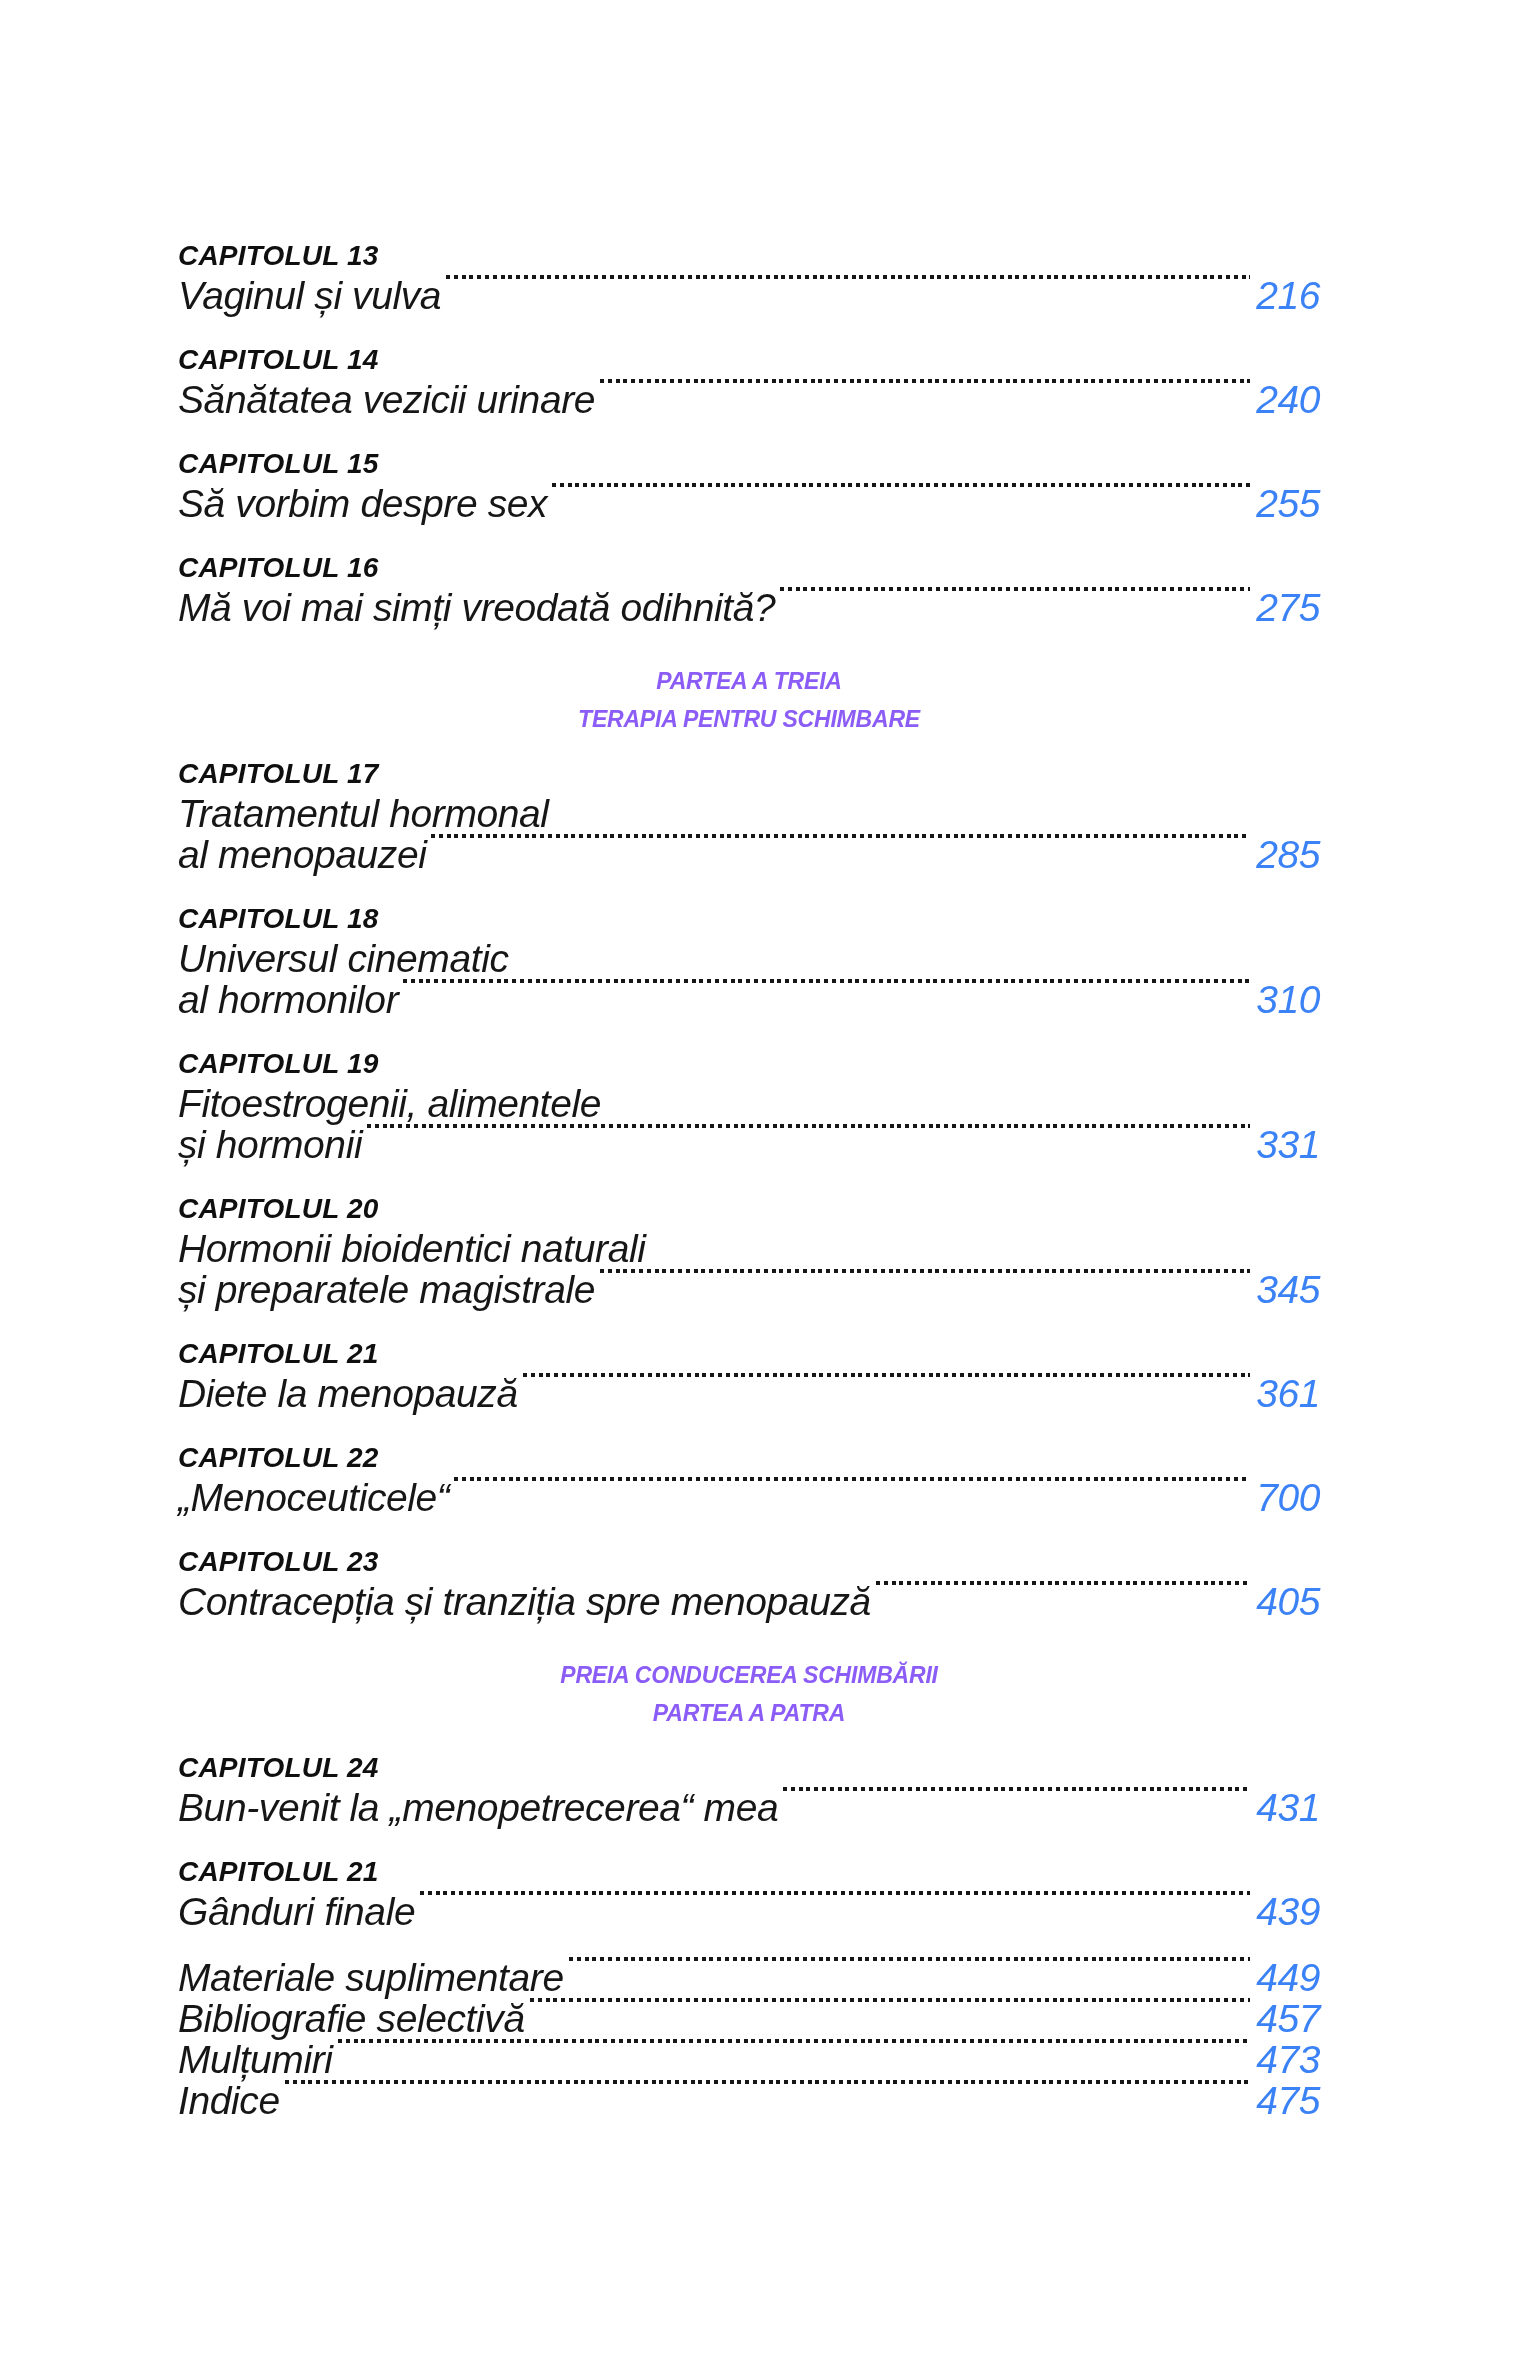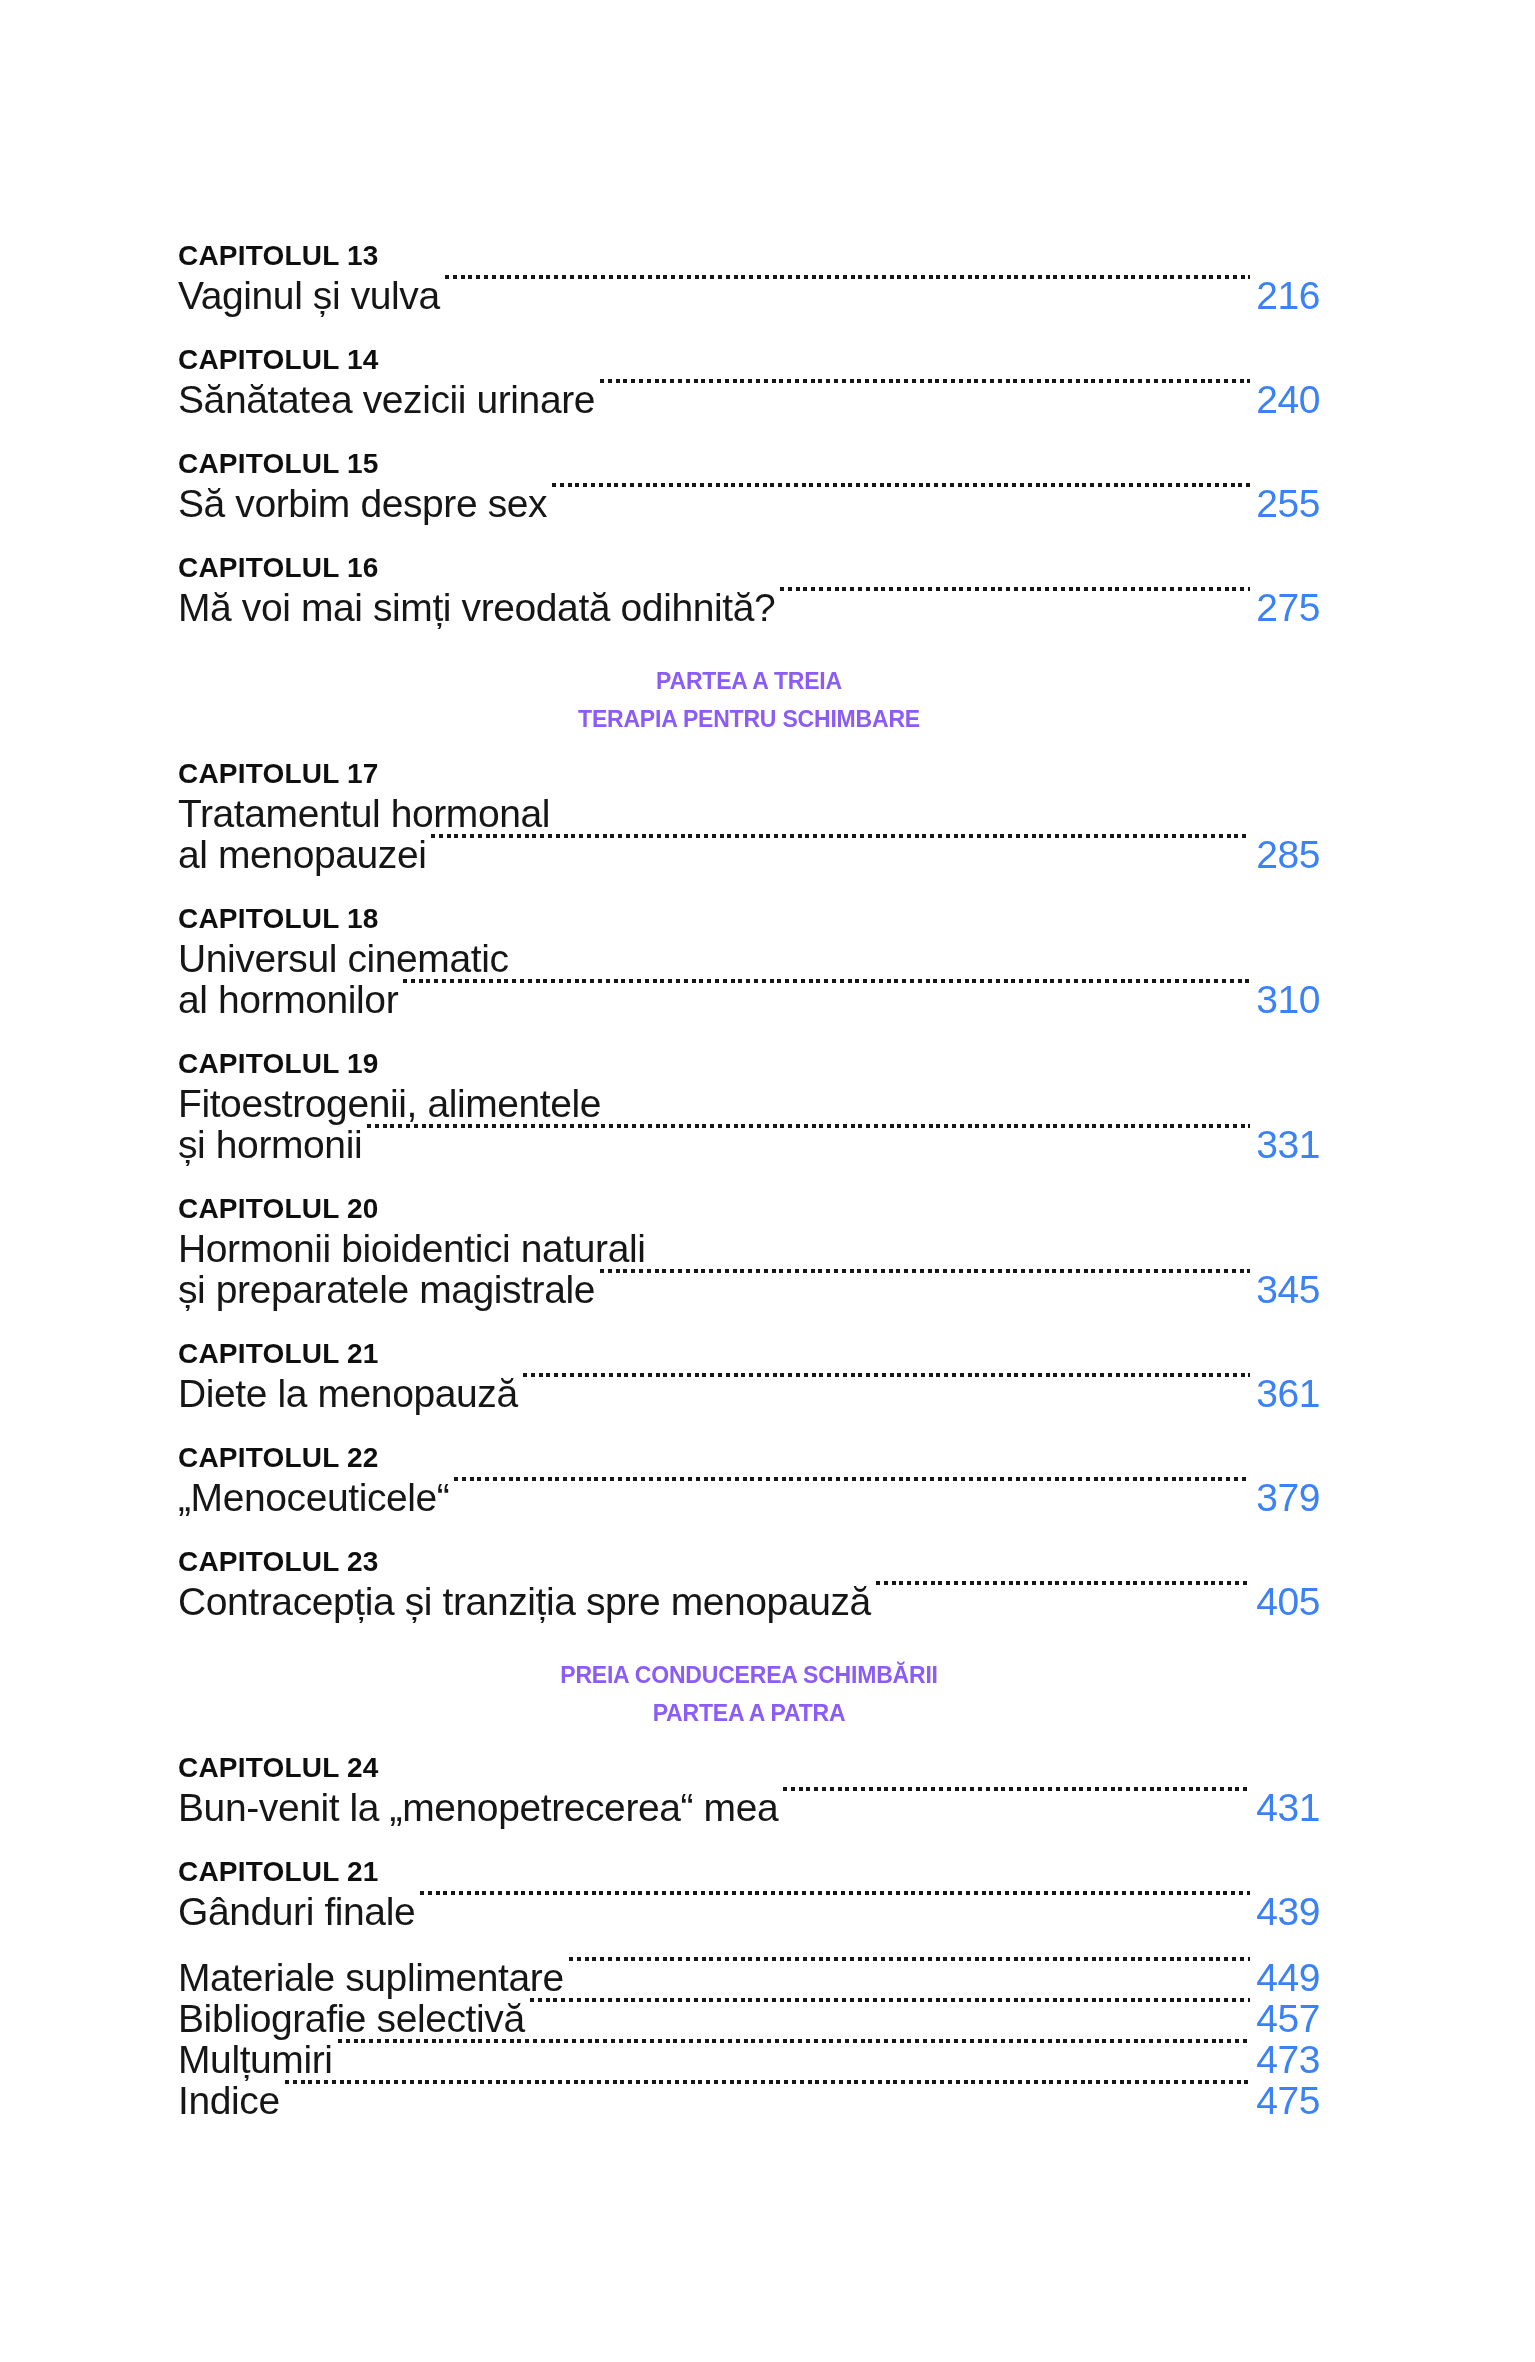--- a/index.html
+++ b/index.html
@@ -6,20 +6,21 @@
   .page {
     position: relative;
     width: 1535px;
     height: 2362px;
     box-sizing: border-box;
     padding: 237px 215px 0 178px;
     background: #ffffff;
     color: #141414;
     font-family: "Liberation Sans", sans-serif;
     overflow: hidden;
+    font-style: italic;
   }
   .chap {
     font-weight: bold;
     font-size: 28px;
     line-height: 38px;
     letter-spacing: 0.2px;
     color: #0f0f0f;
   }
   .titleline {
     font-size: 39px;
@@ -148,21 +149,21 @@
       <span class="leader"></span>
       <span class="pnum">361</span>
     </div>
   </div>
 
   <div class="entry">
     <div class="chap">CAPITOLUL 22</div>
     <div class="dotrow titleline">
       <span class="t">„Menoceuticele“</span>
       <span class="leader"></span>
-      <span class="pnum">379</span>
+      <span class="pnum">700</span>
     </div>
   </div>
 
   <div class="entry">
     <div class="chap">CAPITOLUL 23</div>
     <div class="dotrow titleline">
       <span class="t">Contracepția și tranziția spre menopauză</span>
       <span class="leader"></span>
       <span class="pnum">405</span>
     </div>

